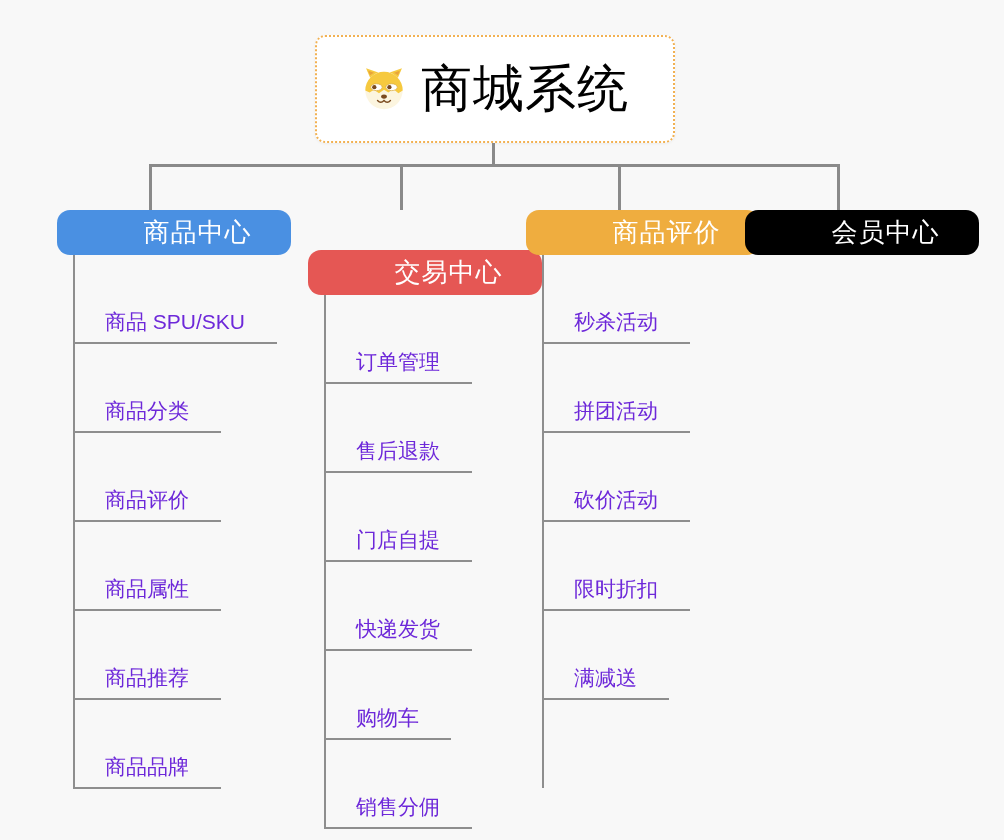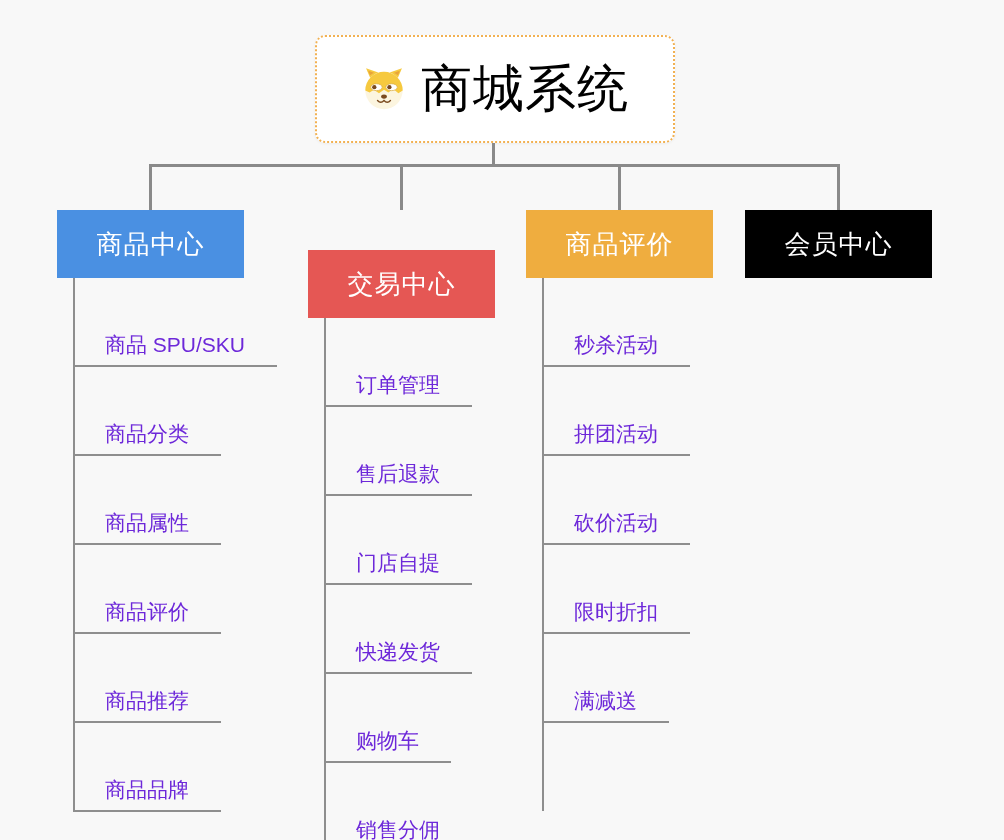--- a/index.html
+++ b/index.html
@@ -58,29 +58,30 @@
   .conn-dropper      { top: 166px; width: 3px; height: 44px; }
 
   
   .branch {
     position: absolute;
     top: 210px;
     width: 260px;
   }
   .branch-box {
     width: 187px;
-    height: 68px;
-    border-radius: 0;
+    height: 45px;
+    border-radius: 13px;
     display: flex;
     align-items: center;
     justify-content: center;
     color: #FFFFFF;
     font-size: 26px;
     letter-spacing: 1px;
     white-space: nowrap;
+    padding-left: 47px;
   }
   .leaves {
     position: relative;
     margin-left: 16px;
   }
   .trunk {
     position: absolute;
     left: 0;
     top: 0;
     width: 2px;
@@ -145,25 +146,25 @@
 
   <div class="leaf">
     <span class="leaf-text">商品 SPU/SKU</span>
   </div>
 
   <div class="leaf">
     <span class="leaf-text">商品分类</span>
   </div>
 
   <div class="leaf">
+    <span class="leaf-text">商品评价</span>
+  </div>
+
+  <div class="leaf">
     <span class="leaf-text">商品属性</span>
-  </div>
-
-  <div class="leaf">
-    <span class="leaf-text">商品评价</span>
   </div>
 
   <div class="leaf">
     <span class="leaf-text">商品推荐</span>
   </div>
 
   <div class="leaf">
     <span class="leaf-text">商品品牌</span>
   </div>
 </div>

